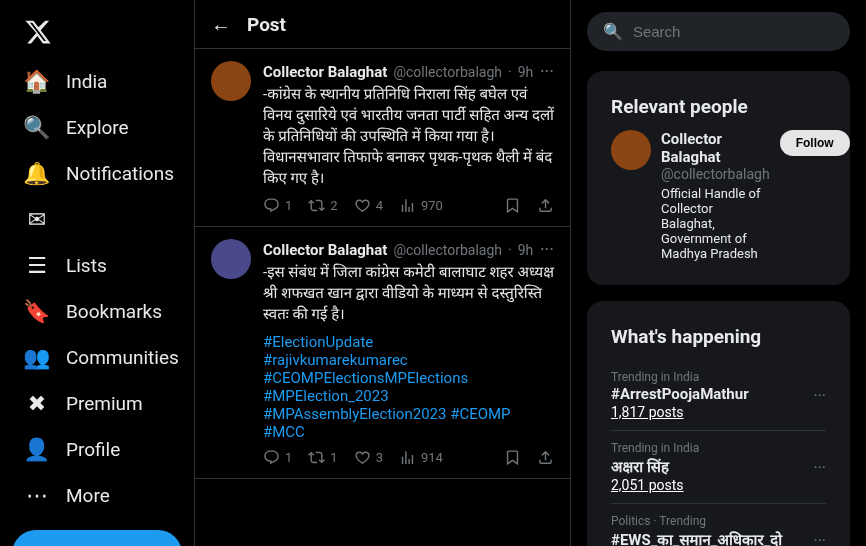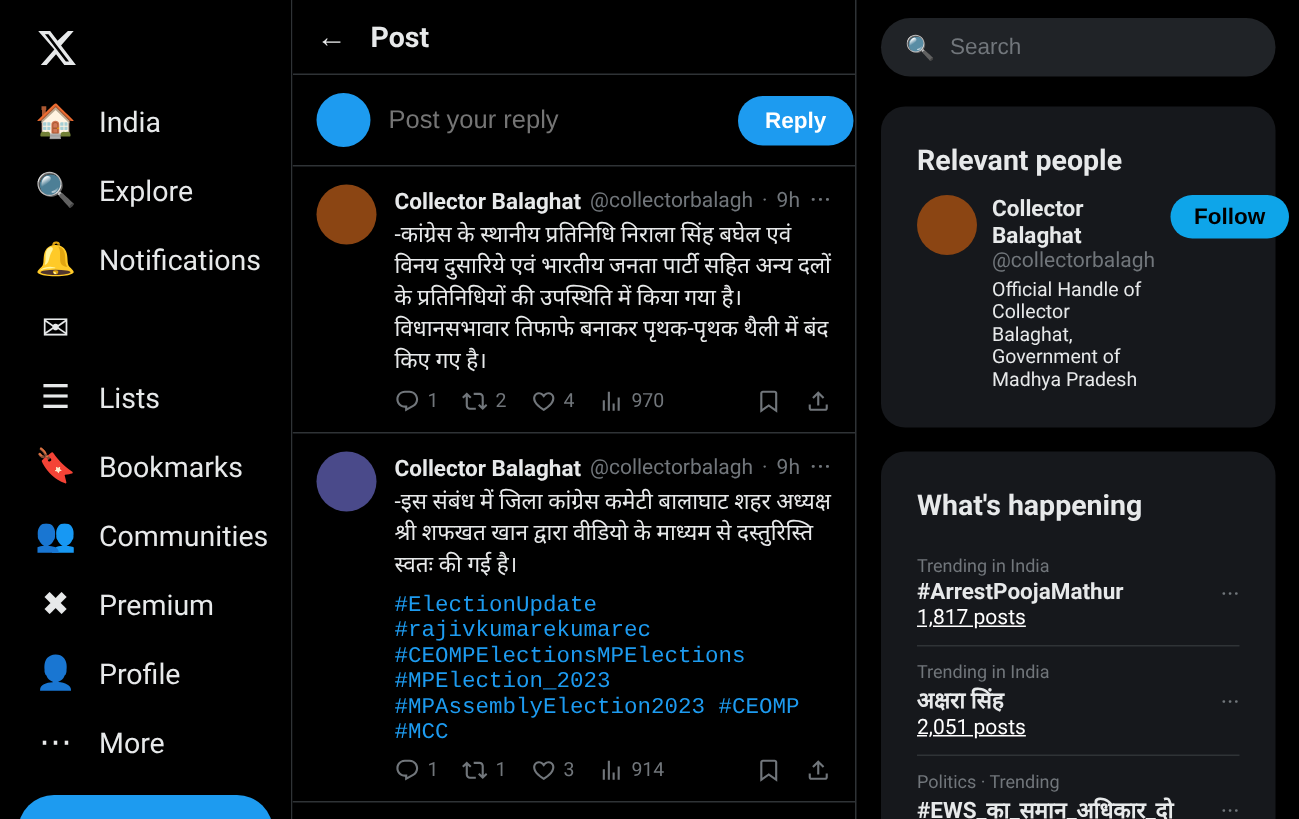--- a/index.html
+++ b/index.html
@@ -110,21 +110,21 @@
     .tweet-avatar { width: 40px; height: 40px; border-radius: 50%; background: #555; flex-shrink: 0; }
     .tweet-body { flex: 1; min-width: 0; }
     .tweet-header { display: flex; align-items: center; justify-content: space-between; margin-bottom: 2px; }
     .tweet-user-info { display: flex; align-items: center; gap: 6px; flex-wrap: wrap; }
     .tweet-name { font-weight: 700; font-size: 15px; }
     .tweet-handle { color: #71767b; font-size: 14px; }
     .tweet-time { color: #71767b; font-size: 14px; }
     .tweet-dot { color: #71767b; font-size: 14px; }
     .tweet-more { color: #71767b; cursor: pointer; font-size: 18px; }
     .tweet-text { font-size: 15px; color: #e7e9ea; line-height: 1.4; margin-bottom: 8px; }
-    .tweet-hashtag { color: #1d9bf0; font-family: Liberation Mono, monospace; }
+    .tweet-hashtag { color: #1d9bf0; }
     .tweet-actions { display: flex; align-items: center; gap: 16px; margin-top: 8px; }
     .tweet-action { display: flex; align-items: center; gap: 5px; color: #71767b; font-size: 13px; cursor: pointer; }
     .tweet-action svg { width: 17px; height: 17px; fill: currentColor; }
     .spacer { flex: 1; }
 
     
     .right-sidebar {
       width: 295px;
       min-width: 295px;
       background: #000;
@@ -162,26 +162,26 @@
     .panel-title { font-size: 19px; font-weight: 700; margin-bottom: 12px; }
 
     
     .rel-person { display: flex; align-items: flex-start; gap: 10px; }
     .rel-avatar { width: 40px; height: 40px; border-radius: 50%; background: #555; flex-shrink: 0; }
     .rel-info { flex: 1; }
     .rel-name { font-weight: 700; font-size: 15px; }
     .rel-handle { color: #71767b; font-size: 14px; margin-bottom: 4px; }
     .rel-bio { font-size: 13px; color: #e7e9ea; }
     .follow-btn {
-      background: #0ea5e9;
+      background: #e5e5e5;
       color: #000;
       border: none;
       border-radius: 9999px;
       padding: 6px 16px;
-      font-size: 15px;
+      font-size: 12px;
       font-weight: 700;
       cursor: pointer;
       flex-shrink: 0;
     }
 
     
     .trend-item { padding: 10px 0; border-bottom: 1px solid #2f3336; }
     .trend-item:last-child { border-bottom: none; }
     .trend-category { font-size: 12px; color: #71767b; }
     .trend-topic { font-size: 15px; font-weight: 700; margin: 1px 0; }
@@ -252,25 +252,20 @@
   <button class="post-button">Post</button>
 </div>
 
 <div class="main">
 
   <div class="main-header">
     <span class="back-btn">←</span>
     <span class="main-header-title">Post</span>
   </div>
 
-  <div class="reply-box">
-    <div class="avatar-sm" style="background:#1d9bf0;"></div>
-    <input type="text" class="reply-input" placeholder="Post your reply" style="">
-    <button class="reply-btn">Reply</button>
-  </div>
 
   <div id="tweets-container">
       <div class="tweet-card">
     <div class="tweet-avatar tweet-avatar-color-1"></div>
     <div class="tweet-body">
       <div class="tweet-header">
         <div class="tweet-user-info">
           <span class="tweet-name">Collector Balaghat</span>
           <span class="tweet-handle">@collectorbalagh</span>
           <span class="tweet-dot">·</span>

